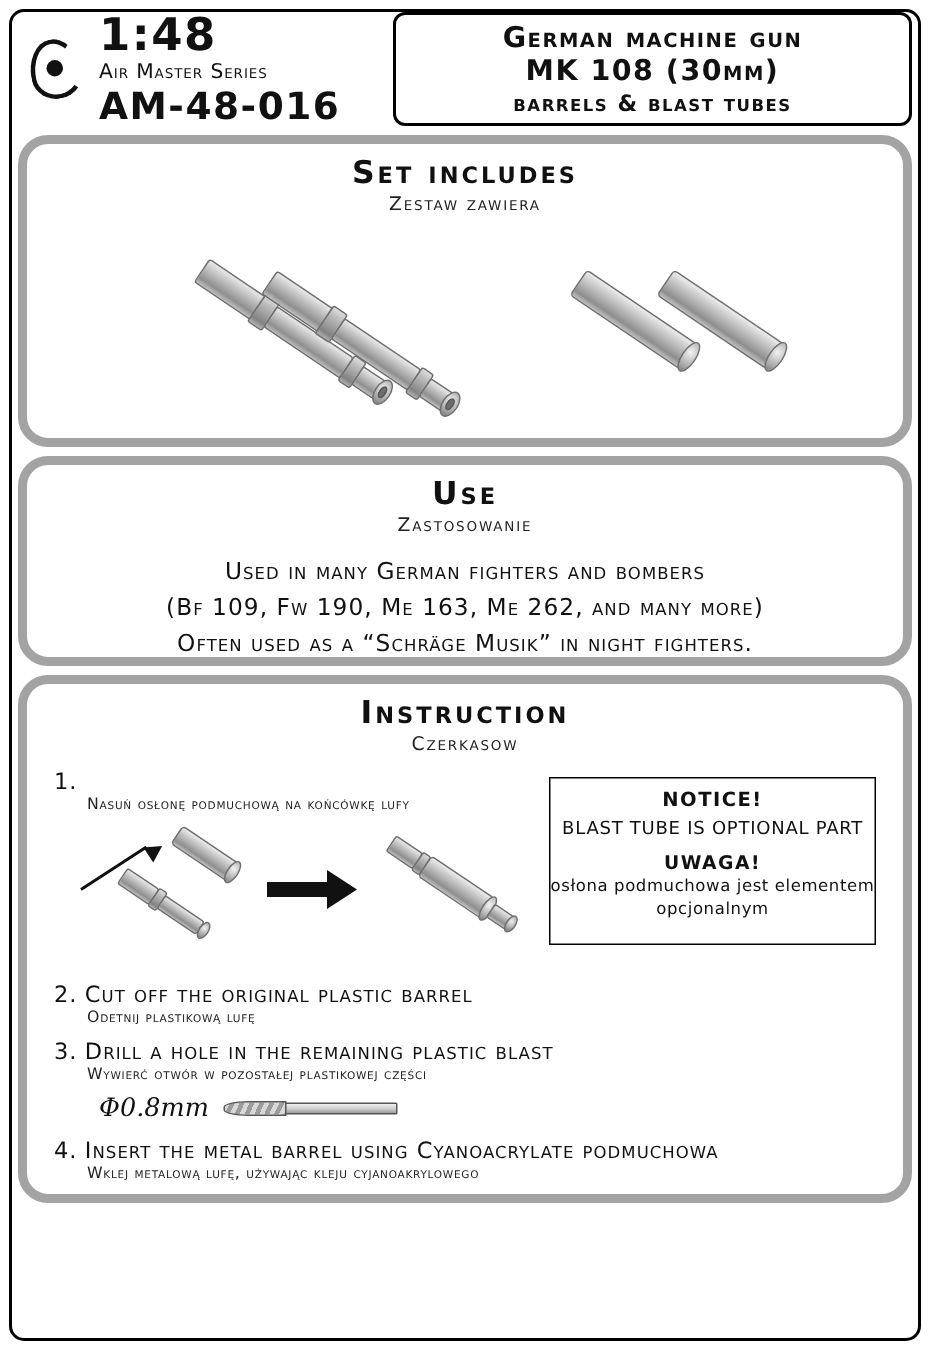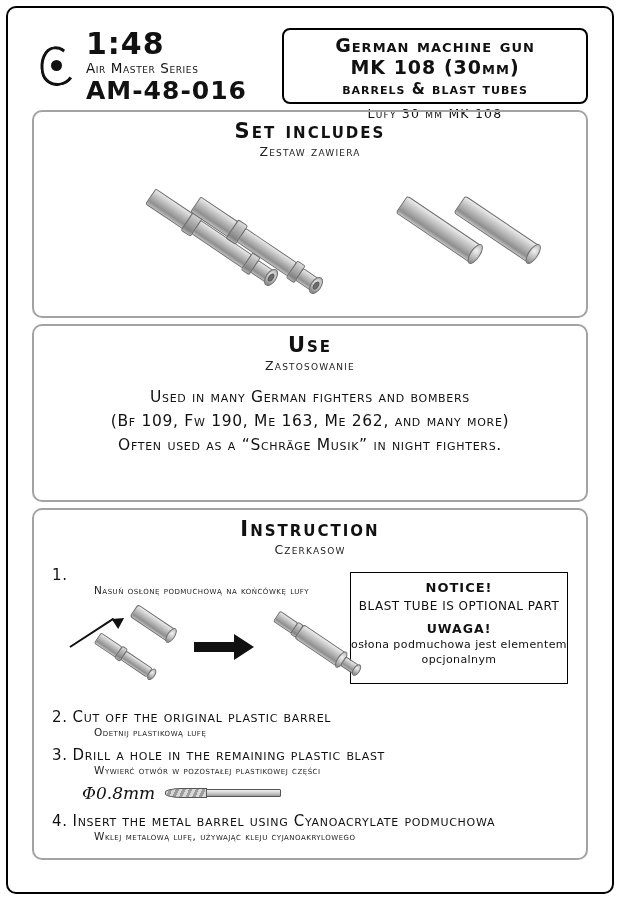--- a/index.html
+++ b/index.html
@@ -7,21 +7,21 @@
   body {
     width: 620px; height: 900px;
     background: #ffffff;
     font-family: "DejaVu Sans", sans-serif;
     color: #111;
     overflow: hidden;
   }
   .page {
     position: relative;
     width: 620px; height: 900px;
-    padding: 20px;
+    padding: 0;
   }
   .outer-frame {
     position: absolute;
     left: 6px; top: 6px; right: 6px; bottom: 6px;
     border: 2px solid #000;
     border-radius: 10px;
   }
   .content {
     position: relative;
     width: 100%; height: 100%;
@@ -96,22 +96,22 @@
     border-top: 1.5px solid #000;
     margin: 4px 10px 3px 10px;
   }
   .title-pl {
     font-size: 12.5px; letter-spacing: 1.2px;
     font-variant: small-caps;
   }
 
   
   .panel {
-    border: 2px solid #a3a3a3;
-    border-radius: 10px;
+    border: 6px solid #a3a3a3;
+    border-radius: 20px;
     margin: 0 2px 6px 2px;
     position: relative;
   }
   .panel-title {
     text-align: center;
     font-size: 21px;
     font-variant: small-caps;
     letter-spacing: 2px;
     font-weight: bold;
     margin-top: 7px;
@@ -160,21 +160,21 @@
     background: linear-gradient(to bottom, #ededed 0%, #d2d2d2 22%, #ababab 56%, #8e8e8e 80%, #c0c0c0 100%);
   }
   .tube-cap {
     position:absolute;
     border:1px solid #6f6f6f;
     border-radius:50%;
     background: radial-gradient(circle at 42% 35%, #f2f2f2, #a3a3a3 72%, #7d7d7d 100%);
   }
 
   
-  .use-panel { height: 178px; }
+  .use-panel { height: 140px; }
   .use-lines {
     text-align: center;
     margin-top: 12px;
   }
   .use-line {
     font-size: 15.5px;
     font-variant: small-caps;
     letter-spacing: 0.7px;
     line-height: 1.55;
   }
@@ -206,21 +206,21 @@
   }
   .step-en {
     font-size: 15px;
     font-variant: small-caps;
     letter-spacing: 0.7px;
   }
   .step-pl {
     font-size: 10.5px;
     font-variant: small-caps;
     letter-spacing: 0.5px;
-    margin-left: 60px;
+    margin-left: 40px;
     color: #222;
   }
   .notice-box {
     position: absolute;
     right: 18px; top: 62px;
     width: 218px; height: 112px;
     border: 1.5px solid #000;
     text-align: center;
     padding-top: 7px;
   }
@@ -348,21 +348,20 @@
           <div class="scale">1:48</div>
           <div class="series">Air Master Series</div>
           <div class="code">AM-48-016</div>
         </div>
       </div>
       <div class="title-box">
         <div class="title-main">German machine gun</div>
         <div class="title-main">MK 108 (30mm)</div>
         <div class="title-sub">barrels &amp; blast tubes</div>
         <div class="title-rule"></div>
-        <div class="title-pl">Lufy 30 mm MK 108</div>
       </div>
     </div>
 
     <div class="panel parts-panel">
       <div class="panel-title">Set includes</div>
       <div class="panel-subtitle">Zestaw zawiera</div>
 
       <div class="parts-area">
 
         <div class="barrel" style="left:105px; top:8px; width:150px; height:130px; transform:rotate(34deg);">

